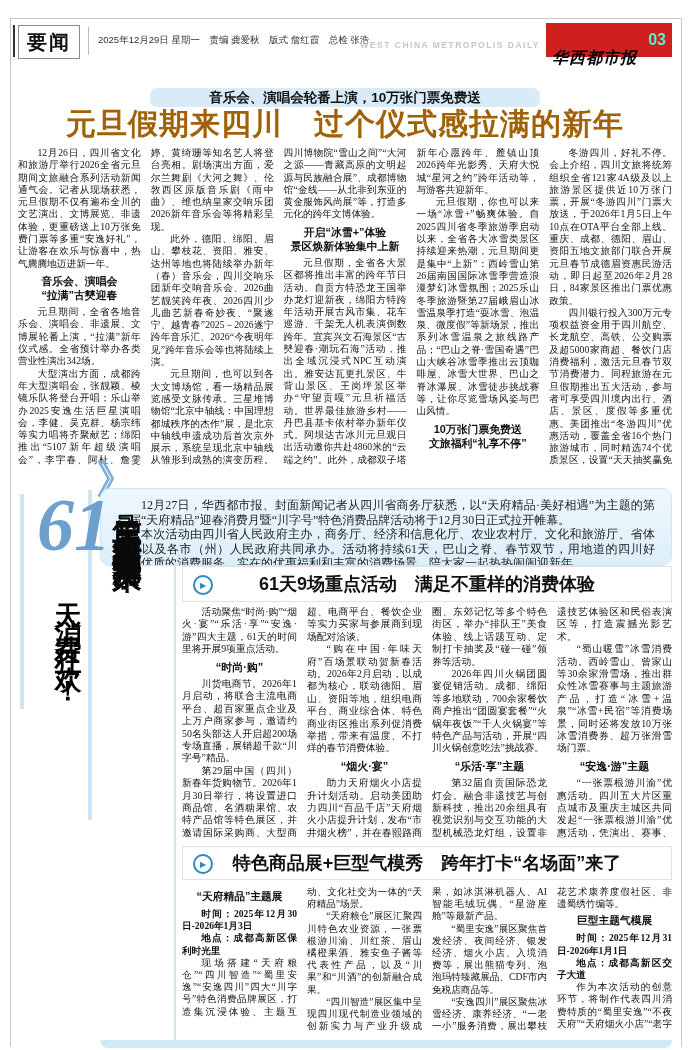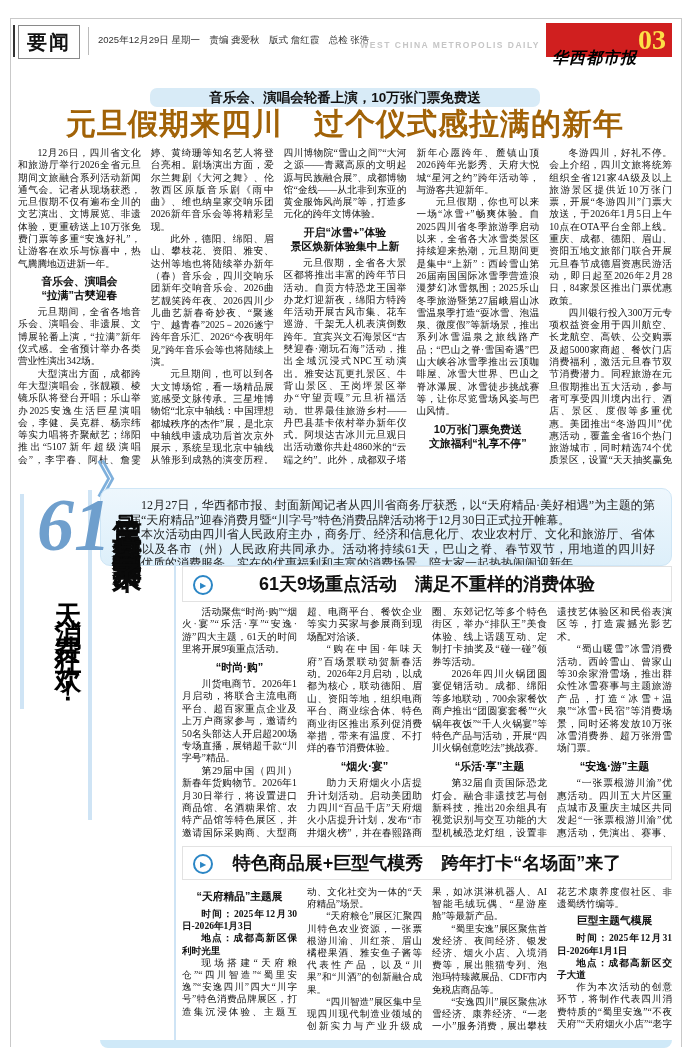--- a/index.html
+++ b/index.html
@@ -12,21 +12,21 @@
              display:flex;align-items:center;justify-content:center;font-family:"Liberation Sans",sans-serif;
              font-weight:bold;font-size:20px;letter-spacing:2px;}
   .hdr-label-bar{position:absolute;left:13px;top:25px;width:2px;height:32px;background:#333;}
   .hdr-sep{position:absolute;left:88px;top:27px;width:1px;height:28px;background:#bbb;}
   .hdr-date{position:absolute;left:98px;top:34px;font-size:9.5px;color:#333;font-family:"Liberation Sans",sans-serif;}
   .hdr-eng{position:absolute;right:150px;top:40px;font-size:8.5px;color:#c6c6c6;letter-spacing:1.5px;
            font-family:"Liberation Sans",sans-serif;font-weight:bold;}
   .masthead{position:absolute;right:18px;top:23px;width:126px;height:34px;background:#d01f1f;
             display:flex;align-items:center;justify-content:space-between;padding:0 6px;box-sizing:border-box;}
   .masthead .cn{color:#000000;font-size:16px;font-weight:bold;font-style:italic;letter-spacing:1px;margin-top:36px;}
-  .masthead .num{color:#fde047;font-size:28px;font-weight:bold;font-family:Liberation Serif, serif;}
+  .masthead .num{color:#5eead4;font-size:16px;font-weight:bold;font-family:Liberation Sans, sans-serif;}
   .banner{position:absolute;left:18px;top:62px;width:654px;height:21px;
           background:linear-gradient(90deg,#d9eefb 0%,#5fa9d8 18%,#2f8fc8 50%,#5fa9d8 82%,#d9eefb 100%);
           color:#fff;font-family:"Liberation Sans",sans-serif;font-weight:bold;font-size:14.5px;
           display:flex;align-items:center;justify-content:center;letter-spacing:3px;}
   
   .kicker-band{position:absolute;left:150px;top:88px;width:390px;height:19px;background:#d8ebf7;border-radius:7px;
                display:flex;align-items:center;justify-content:center;}
   .kicker{font-family:"Liberation Sans",sans-serif;font-weight:bold;font-size:13.5px;color:#111;}
   .headline{position:absolute;left:18px;top:104px;width:654px;text-align:center;
             font-weight:900;font-size:30px;letter-spacing:1px;color:#a16207;}

